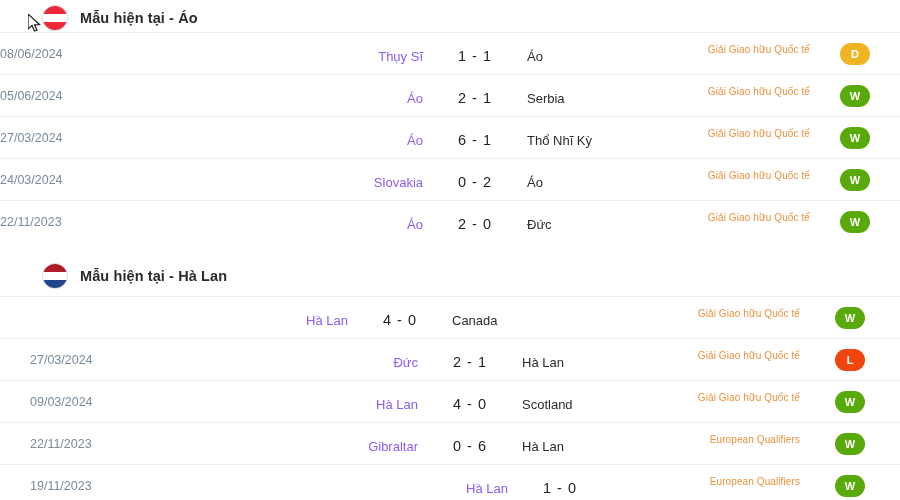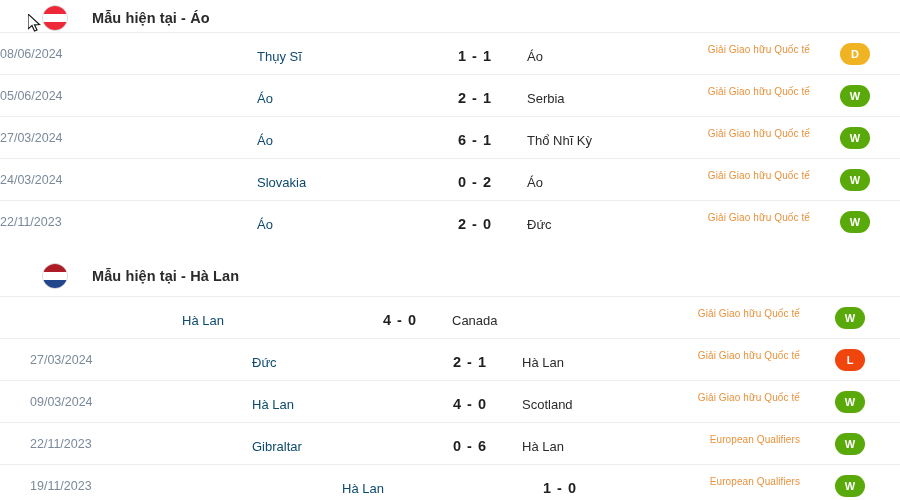--- a/index.html
+++ b/index.html
@@ -13,21 +13,21 @@
     background: #ffffff;
     font-family: "Liberation Sans", sans-serif;
     color: #2b2b2b;
     overflow: hidden;
     position: relative;
   }
 
   .section-header {
     display: flex;
     align-items: center;
-    gap: 24px;
+    gap: 12px;
     padding: 0 0 0 42px;
     height: 40px;
   }
   .section-header.first { height: 32px; padding-top: 4px; }
 
   .flag {
     width: 26px;
     height: 26px;
     border-radius: 50%;
     overflow: hidden;
@@ -86,29 +86,30 @@
     position: absolute;
     top: 15px;
     left: 0;
     right: 0;
     display: flex;
     align-items: center;
     justify-content: center;
   }
   .team-home {
     width: 180px;
+    text-align: right;
     font-size: 13px;
-    color: #0c4a6e;
+    color: #8b5cf6;
     padding-right: 14px;
   }
   .score {
     width: 76px;
     text-align: center;
     font-size: 14.5px;
-    font-weight: bold;
+    font-weight: normal;
     color: #1f1f1f;
     letter-spacing: 1px;
   }
   .team-away {
     width: 180px;
     text-align: left;
     font-size: 13px;
     color: #2b2b2b;
     padding-left: 14px;
   }

